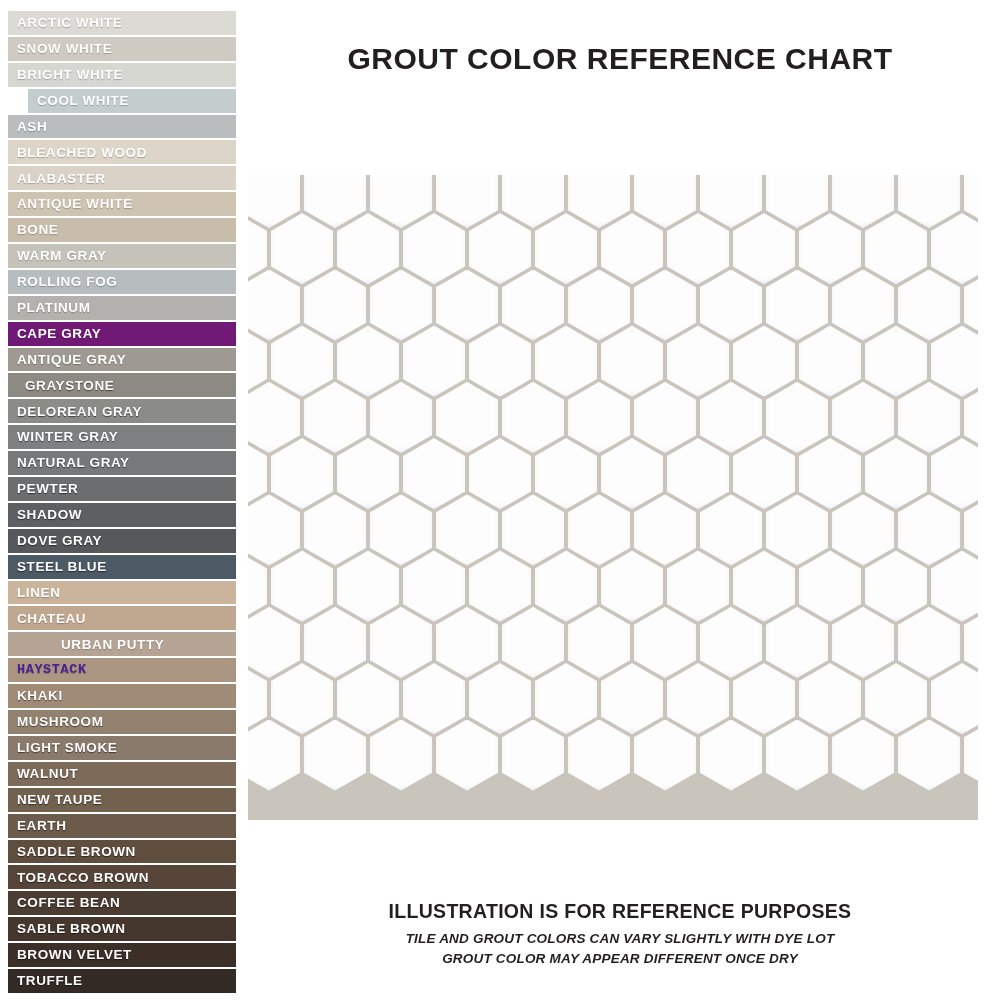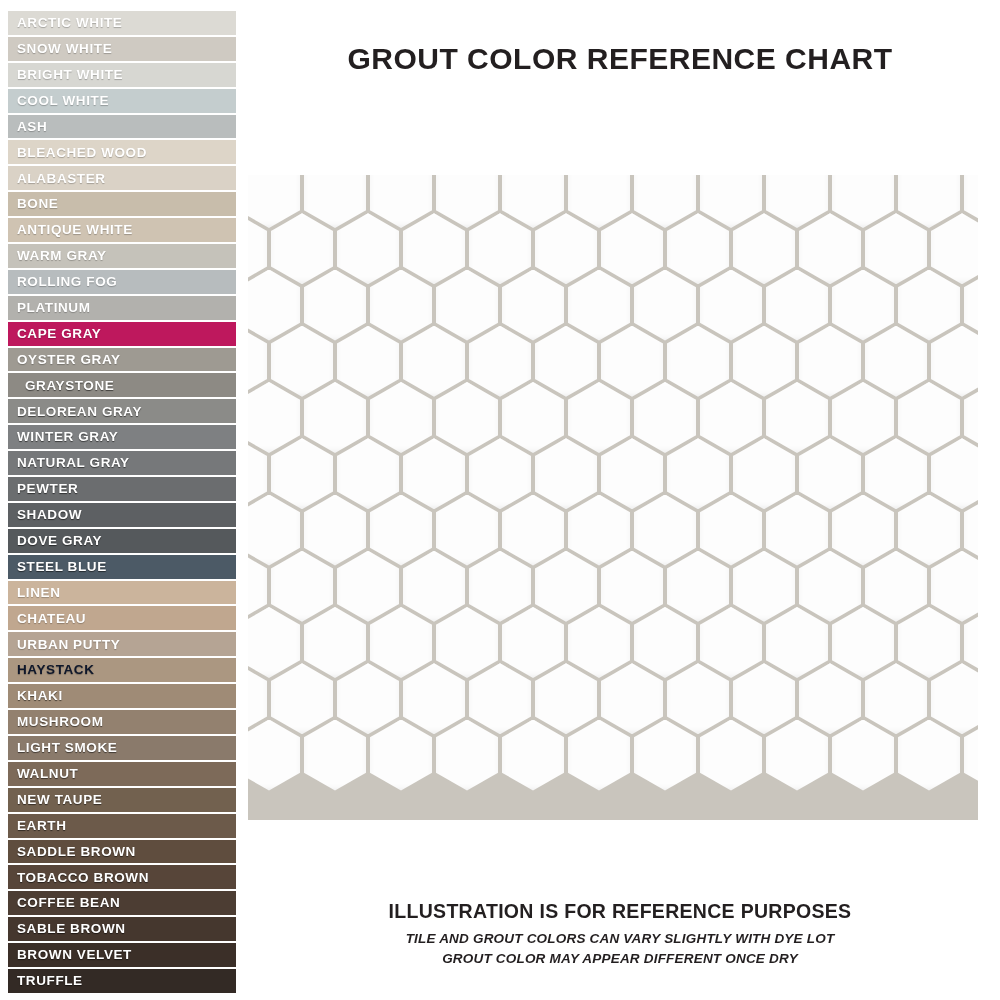--- a/index.html
+++ b/index.html
@@ -129,52 +129,52 @@
 <div id="swatch-column">
     <div class="swatch" style="background: rgb(220, 218, 212);">
       <span class="swatch-label" style="color: rgb(255, 255, 255);">ARCTIC WHITE</span>
     </div>
     <div class="swatch" style="background: rgb(207, 202, 194);">
       <span class="swatch-label" style="color: rgb(255, 255, 255);">SNOW WHITE</span>
     </div>
     <div class="swatch" style="background: rgb(215, 215, 210);">
       <span class="swatch-label" style="color: rgb(255, 255, 255);">BRIGHT WHITE</span>
     </div>
-    <div class="swatch" style="background: rgb(196, 205, 206);">
+    <div class="swatch" style="background: rgb(196, 205, 206); margin-left: 20px;">
       <span class="swatch-label" style="color: rgb(255, 255, 255);">COOL WHITE</span>
     </div>
     <div class="swatch" style="background: rgb(185, 189, 189);">
       <span class="swatch-label" style="color: rgb(255, 255, 255);">ASH</span>
     </div>
     <div class="swatch" style="background: rgb(221, 213, 200);">
       <span class="swatch-label" style="color: rgb(255, 255, 255);">BLEACHED WOOD</span>
     </div>
     <div class="swatch" style="background: rgb(218, 210, 198);">
       <span class="swatch-label" style="color: rgb(255, 255, 255);">ALABASTER</span>
     </div>
+    <div class="swatch" style="background: rgb(207, 195, 178);">
+      <span class="swatch-label" style="color: rgb(255, 255, 255);">ANTIQUE WHITE</span>
+    </div>
     <div class="swatch" style="background: rgb(200, 189, 171);">
       <span class="swatch-label" style="color: rgb(255, 255, 255);">BONE</span>
     </div>
-    <div class="swatch" style="background: rgb(207, 195, 178);">
-      <span class="swatch-label" style="color: rgb(255, 255, 255);">ANTIQUE WHITE</span>
-    </div>
     <div class="swatch" style="background: rgb(197, 194, 186);">
       <span class="swatch-label" style="color: rgb(255, 255, 255);">WARM GRAY</span>
     </div>
     <div class="swatch" style="background: rgb(183, 188, 190);">
       <span class="swatch-label" style="color: rgb(255, 255, 255);">ROLLING FOG</span>
     </div>
     <div class="swatch" style="background: rgb(178, 177, 173);">
       <span class="swatch-label" style="color: rgb(255, 255, 255);">PLATINUM</span>
     </div>
-    <div class="swatch" style="background: #be185d;">
+    <div class="swatch" style="background: #701a75;">
       <span class="swatch-label" style="color: rgb(255, 255, 255);">CAPE GRAY</span>
     </div>
     <div class="swatch" style="background: rgb(158, 154, 146);">
-      <span class="swatch-label" style="color: rgb(255, 255, 255);">OYSTER GRAY</span>
+      <span class="swatch-label" style="color: rgb(255, 255, 255);">ANTIQUE GRAY</span>
     </div>
     <div class="swatch dark" style="background: rgb(141, 138, 132); padding-left: 8px;">
       <span class="swatch-label" style="color: rgb(255, 255, 255);">GRAYSTONE</span>
     </div>
     <div class="swatch dark" style="background: rgb(139, 139, 136);">
       <span class="swatch-label" style="color: rgb(255, 255, 255);">DELOREAN GRAY</span>
     </div>
     <div class="swatch dark" style="background: rgb(126, 128, 130);">
       <span class="swatch-label" style="color: rgb(255, 255, 255);">WINTER GRAY</span>
     </div>
@@ -193,24 +193,24 @@
     <div class="swatch dark" style="background: rgb(76, 90, 102);">
       <span class="swatch-label" style="color: rgb(255, 255, 255);">STEEL BLUE</span>
     </div>
     <div class="swatch" style="background: rgb(203, 180, 156);">
       <span class="swatch-label" style="color: rgb(255, 255, 255);">LINEN</span>
     </div>
     <div class="swatch" style="background: rgb(192, 167, 143);">
       <span class="swatch-label" style="color: rgb(255, 255, 255);">CHATEAU</span>
     </div>
     <div class="swatch" style="background: rgb(181, 164, 148);">
-      <span class="swatch-label" style="color: rgb(255, 255, 255);">URBAN PUTTY</span>
+      <span class="swatch-label" style="color: rgb(255, 255, 255); margin-left: 44px;">URBAN PUTTY</span>
     </div>
     <div class="swatch" style="background: rgb(171, 151, 129);">
-      <span class="swatch-label" style="color: #0f172a;">HAYSTACK</span>
+      <span class="swatch-label" style="color: #4c1d95; font-family: Liberation Mono, monospace;">HAYSTACK</span>
     </div>
     <div class="swatch dark" style="background: rgb(159, 139, 118);">
       <span class="swatch-label" style="color: rgb(255, 255, 255);">KHAKI</span>
     </div>
     <div class="swatch dark" style="background: rgb(147, 129, 111);">
       <span class="swatch-label" style="color: rgb(255, 255, 255);">MUSHROOM</span>
     </div>
     <div class="swatch dark" style="background: rgb(138, 122, 107);">
       <span class="swatch-label" style="color: rgb(255, 255, 255);">LIGHT SMOKE</span>
     </div>

